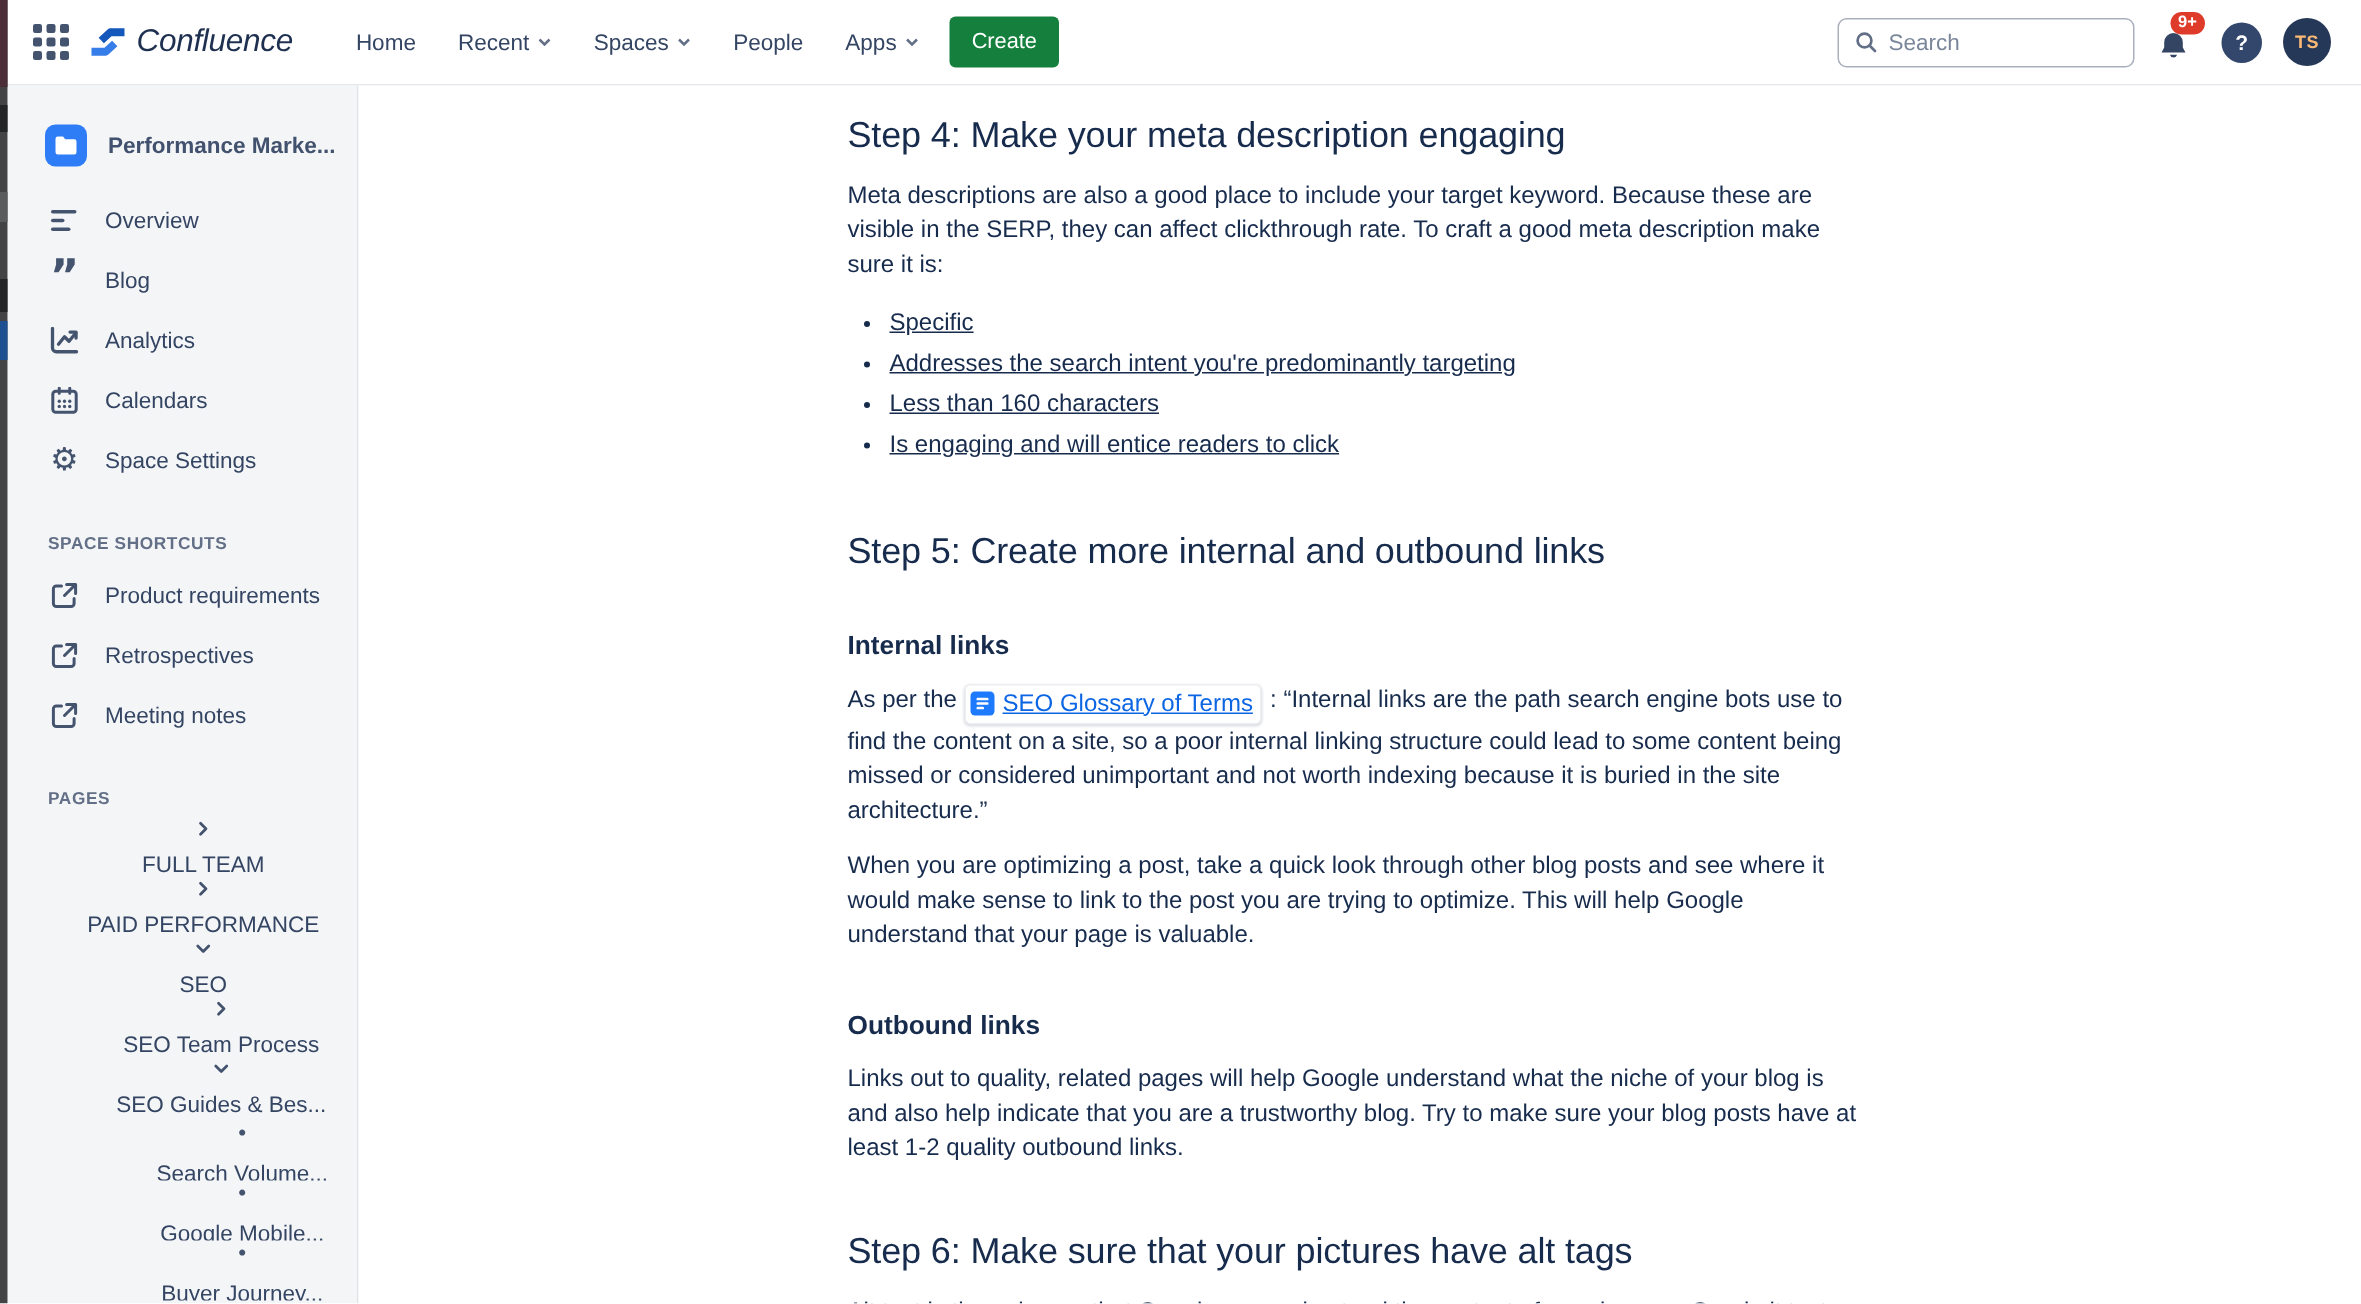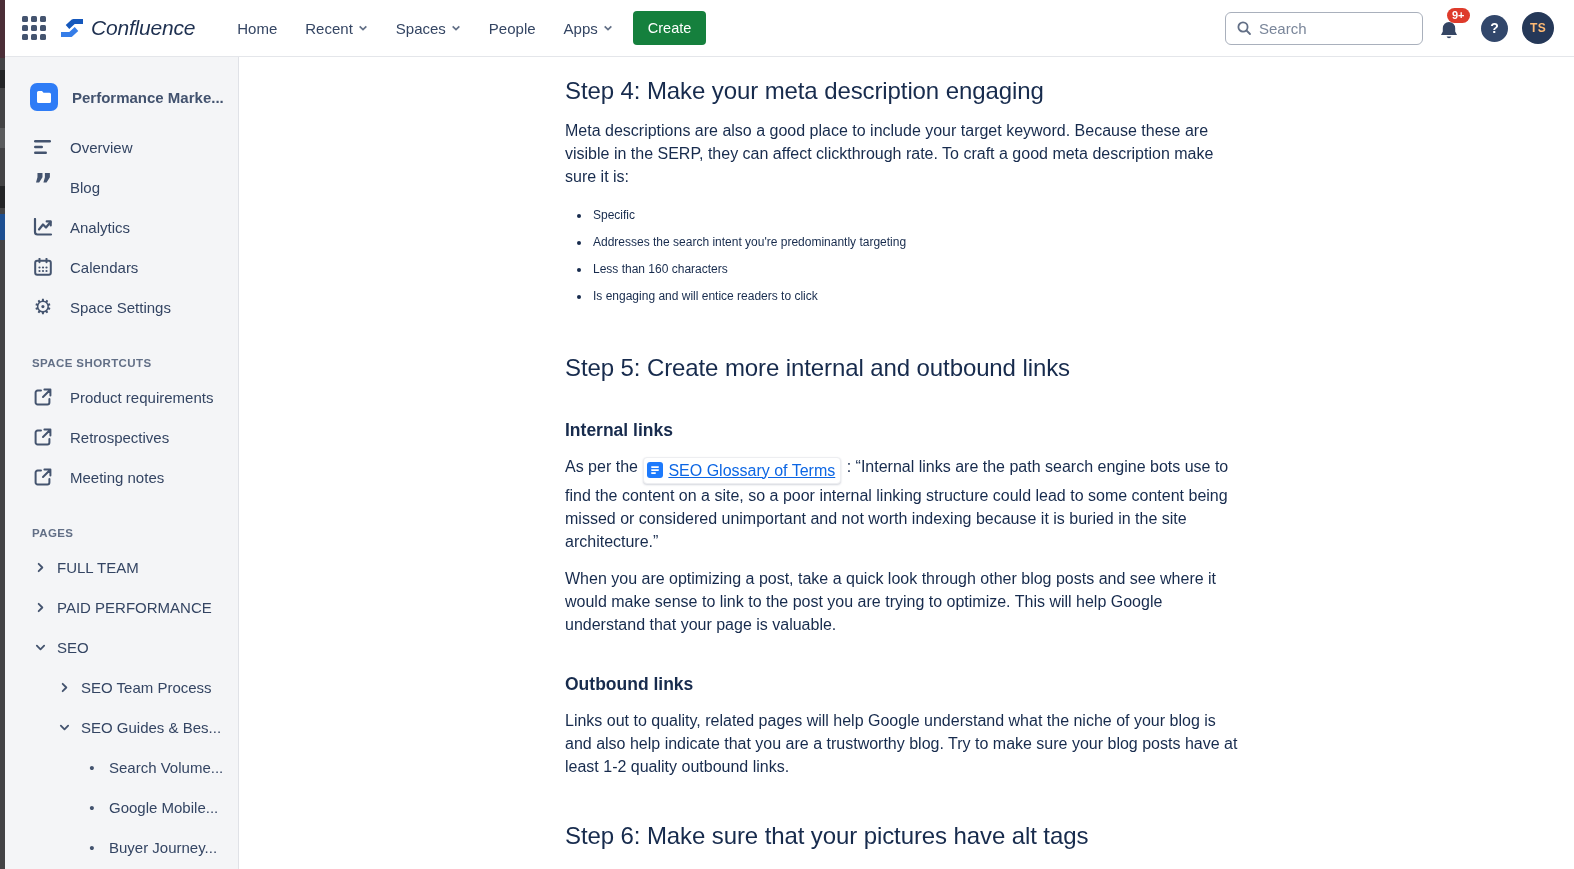--- a/index.html
+++ b/index.html
@@ -84,36 +84,36 @@
     height:40px; display:flex; align-items:center; gap:16px; padding:0 16px 0 27px;
     font-size:15px; color:#344563; cursor:pointer;
   }
   .snav-icon { width:22px; display:flex; justify-content:center; flex:none; color:#44546F; }
   .quote-glyph { font-size:30px; font-weight:700; color:#44546F; line-height:14px; height:18px; font-family:"DejaVu Sans",sans-serif; }
   .gear-glyph { font-size:21px; color:#44546F; line-height:20px; }
   .side-section-label {
     margin:30px 0 8px 27px; font-size:11.5px; font-weight:700; letter-spacing:0.4px; color:#626F86;
   }
   .pages-label { }
-  .tree-item { height:40px; display:flex; align-items:center; gap:10px; font-size:15px; color:#344563; cursor:pointer; }
+  .tree-item { height:40px; display:flex; align-items:center; gap:10px; font-size:15px; color:#344563; cursor:pointer;flex-direction:column; }
   .lvl1 { padding-left:28px; }
   .lvl2 { padding-left:52px; }
   .lvl3 { padding-left:80px; }
   .tree-glyph { width:14px; display:flex; justify-content:center; flex:none; }
   .tree-bullet { color:#44546F; font-size:15px; }
   .tree-label { white-space:nowrap; overflow:hidden; text-overflow:ellipsis; }
 
   
   .content { flex:1; background:#fff; overflow:hidden; }
   .doc { width:678px; margin-left:326px; padding-top:20px; }
   .doc h2 { font-size:24px; font-weight:500; color:#172B4D; letter-spacing:-0.1px; }
   .doc h4 { font-size:17.5px; font-weight:700; color:#172B4D; }
   .doc p { font-size:16px; line-height:23px; color:#172B4D; margin-top:14px; }
   .doc ul { margin:16px 0 0 26px; }
-  .doc li { font-size:12px; line-height:23px; margin-bottom:4px; padding-left:2px; }
+  .doc li { font-size:16px; line-height:23px; margin-bottom:4px; padding-left:2px;text-decoration:underline; }
   .gap-step5 { margin-top:46px; }
   .gap-sub { margin-top:38px; }
   .gap-step6 { margin-top:44px; }
   .smart-link {
     display:inline-flex; align-items:center; gap:5px; padding:1px 5px 1px 3px; margin:0 1px;
     background:#fff; border:1px solid #EDEEF1; border-radius:4px;
     box-shadow:0 1px 2px rgba(9,30,66,0.18); cursor:pointer; vertical-align:-3px; text-decoration:none;
   }
   .smart-link .doc-ico {
     width:16px; height:16px; border-radius:3px; background:#1D7AFC; flex:none;

